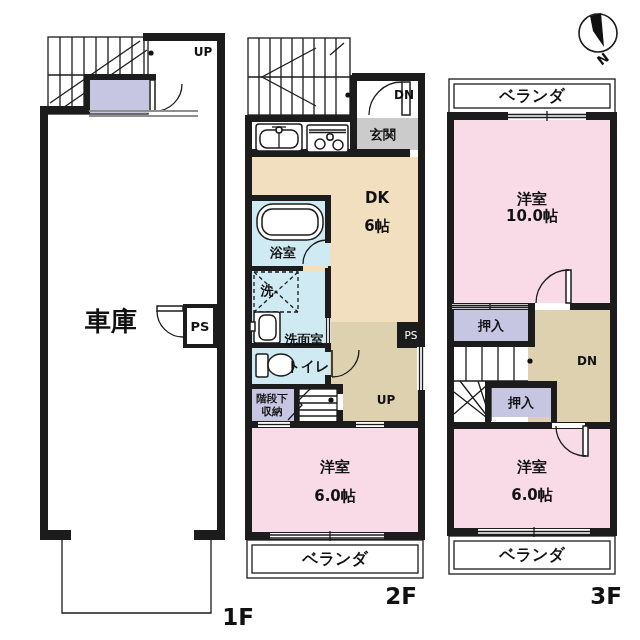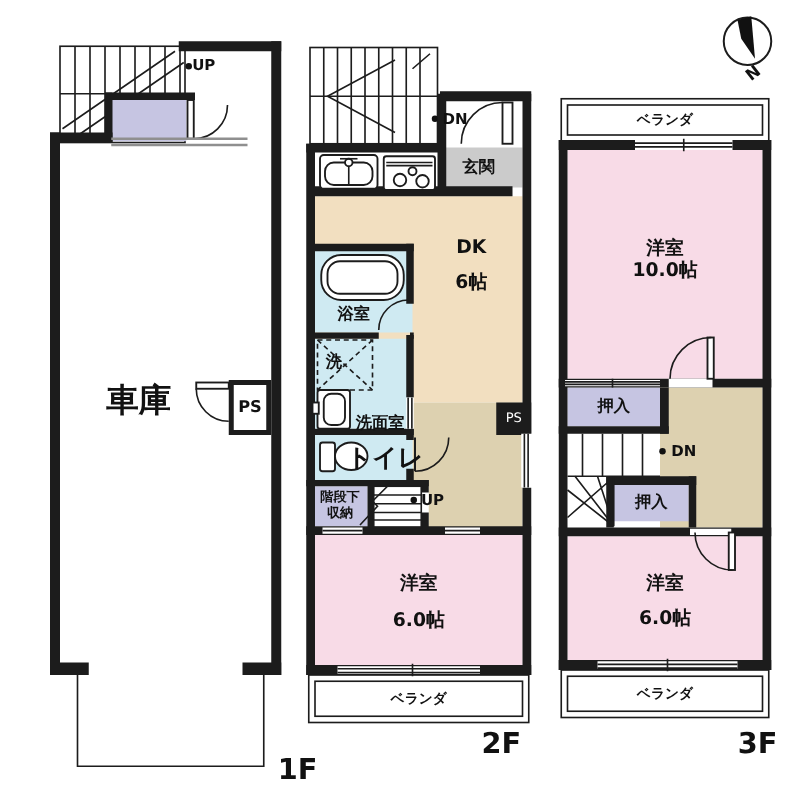--- a/index.html
+++ b/index.html
@@ -16,25 +16,25 @@
   .beige{fill:var(--room_beige,#f2dfc0);}
   .tan{fill:var(--hall_tan,#ddd1b0);}
   .blue{fill:var(--wet_blue,#cfeaf2);}
   .lav{fill:var(--closet_lavender,#c6c5e2);}
   .gray{fill:var(--entrance_gray,#cbcbcb);}
   .lbl{position:absolute;transform:translate(-50%,-50%);color:#111;font-weight:700;
        white-space:nowrap;line-height:1;}
   .s26{font-size:26px;}
   .s23{font-size:23px;}
   .s21{font-size:15px;}
-  .s16{font-size:11px;}
+  .s16{font-size:16px;}
   .s15{font-size:13px;}
-  .s14{font-size:20px;}
+  .s14{font-size:14px;}
   .s13{font-size:13px;}
-  .s12{font-size:12px;}
+  .s12{font-size:12px;margin-left:40px;}
   .s11{font-size:10.5px;}
   .white{color:#fff;font-weight:400;}
   .rotN{transform:translate(-50%,-50%) rotate(-38deg);}
 </style>
 </head>
 <body>
 
 <div id="stage">
 
   <svg id="plan-svg" width="640" height="640" viewBox="0 0 640 640">

